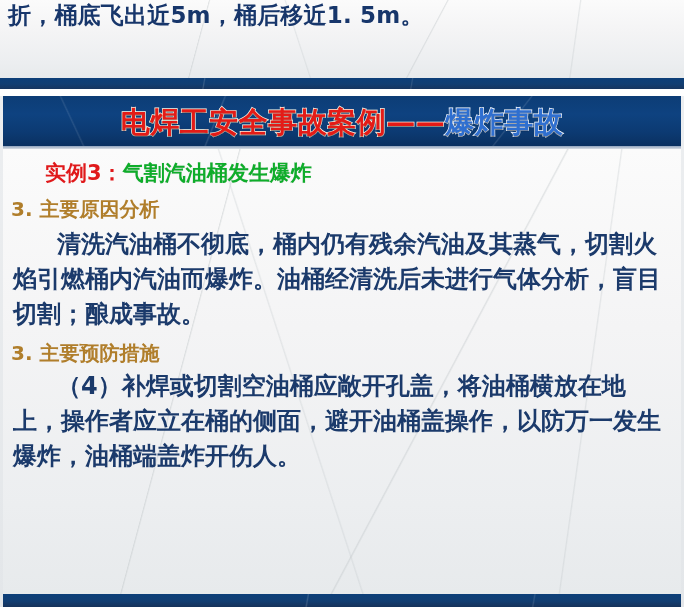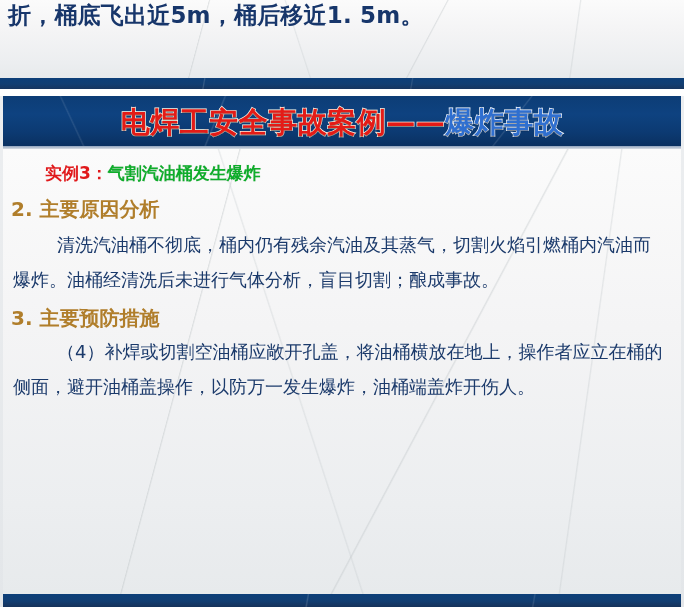--- a/index.html
+++ b/index.html
@@ -121,43 +121,43 @@
   }
 
   #body-inner {
     position: relative;
     padding: 0;
   }
 
   .example-line {
     margin: 0;
     padding: 9px 0 0 42px;
-    font-size: 17px;
+    font-size: 21px;
     font-weight: bold;
     white-space: nowrap;
     line-height: 30px;
   }
   .ex-red { color: #e0191b; }
   .ex-green { color: #0ead2a; text-shadow: 0 0 1px rgba(0,0,0,.15); }
 
   .section-head {
     margin: 0;
     padding: 6px 0 0 8px;
     font-size: 20px;
     font-weight: bold;
     color: #b07e2b;
     white-space: nowrap;
     line-height: 30px;
   }
 
   .para {
     margin: 0;
     padding: 3px 14px 0 10px;
-    font-size: 18px;
-    font-weight: normal;
+    font-size: 24px;
+    font-weight: bold;
     color: #1b3a6b;
     line-height: 35px;
     text-indent: 44px;
     letter-spacing: 0;
   }
   .para.tight { padding-top: 1px; }
 
   
   #slide-bottom-rule {
     position: absolute;
@@ -203,21 +203,21 @@
       <span class="t-red">电焊工安全事故案例——</span><span class="t-blue">爆炸事故</span>
     </div>
 
     <div id="body-area" class="surface">
       <div id="body-inner">
 
         <div class="example-line">
           <span class="ex-red">实例3：</span><span class="ex-green">气割汽油桶发生爆炸</span>
         </div>
 
-        <div class="section-head">2. 主要原因分析</div>
+        <div class="section-head">3. 主要原因分析</div>
 
         <p class="para">清洗汽油桶不彻底，桶内仍有残余汽油及其蒸气，切割火焰引燃桶内汽油而爆炸。油桶经清洗后未进行气体分析，盲目切割；酿成事故。</p>
 
         <div class="section-head">3. 主要预防措施</div>
 
 
         <p class="para tight">（4）补焊或切割空油桶应敞开孔盖，将油桶横放在地上，操作者应立在桶的侧面，避开油桶盖操作，以防万一发生爆炸，油桶端盖炸开伤人。</p>
 
       </div>
     </div>

